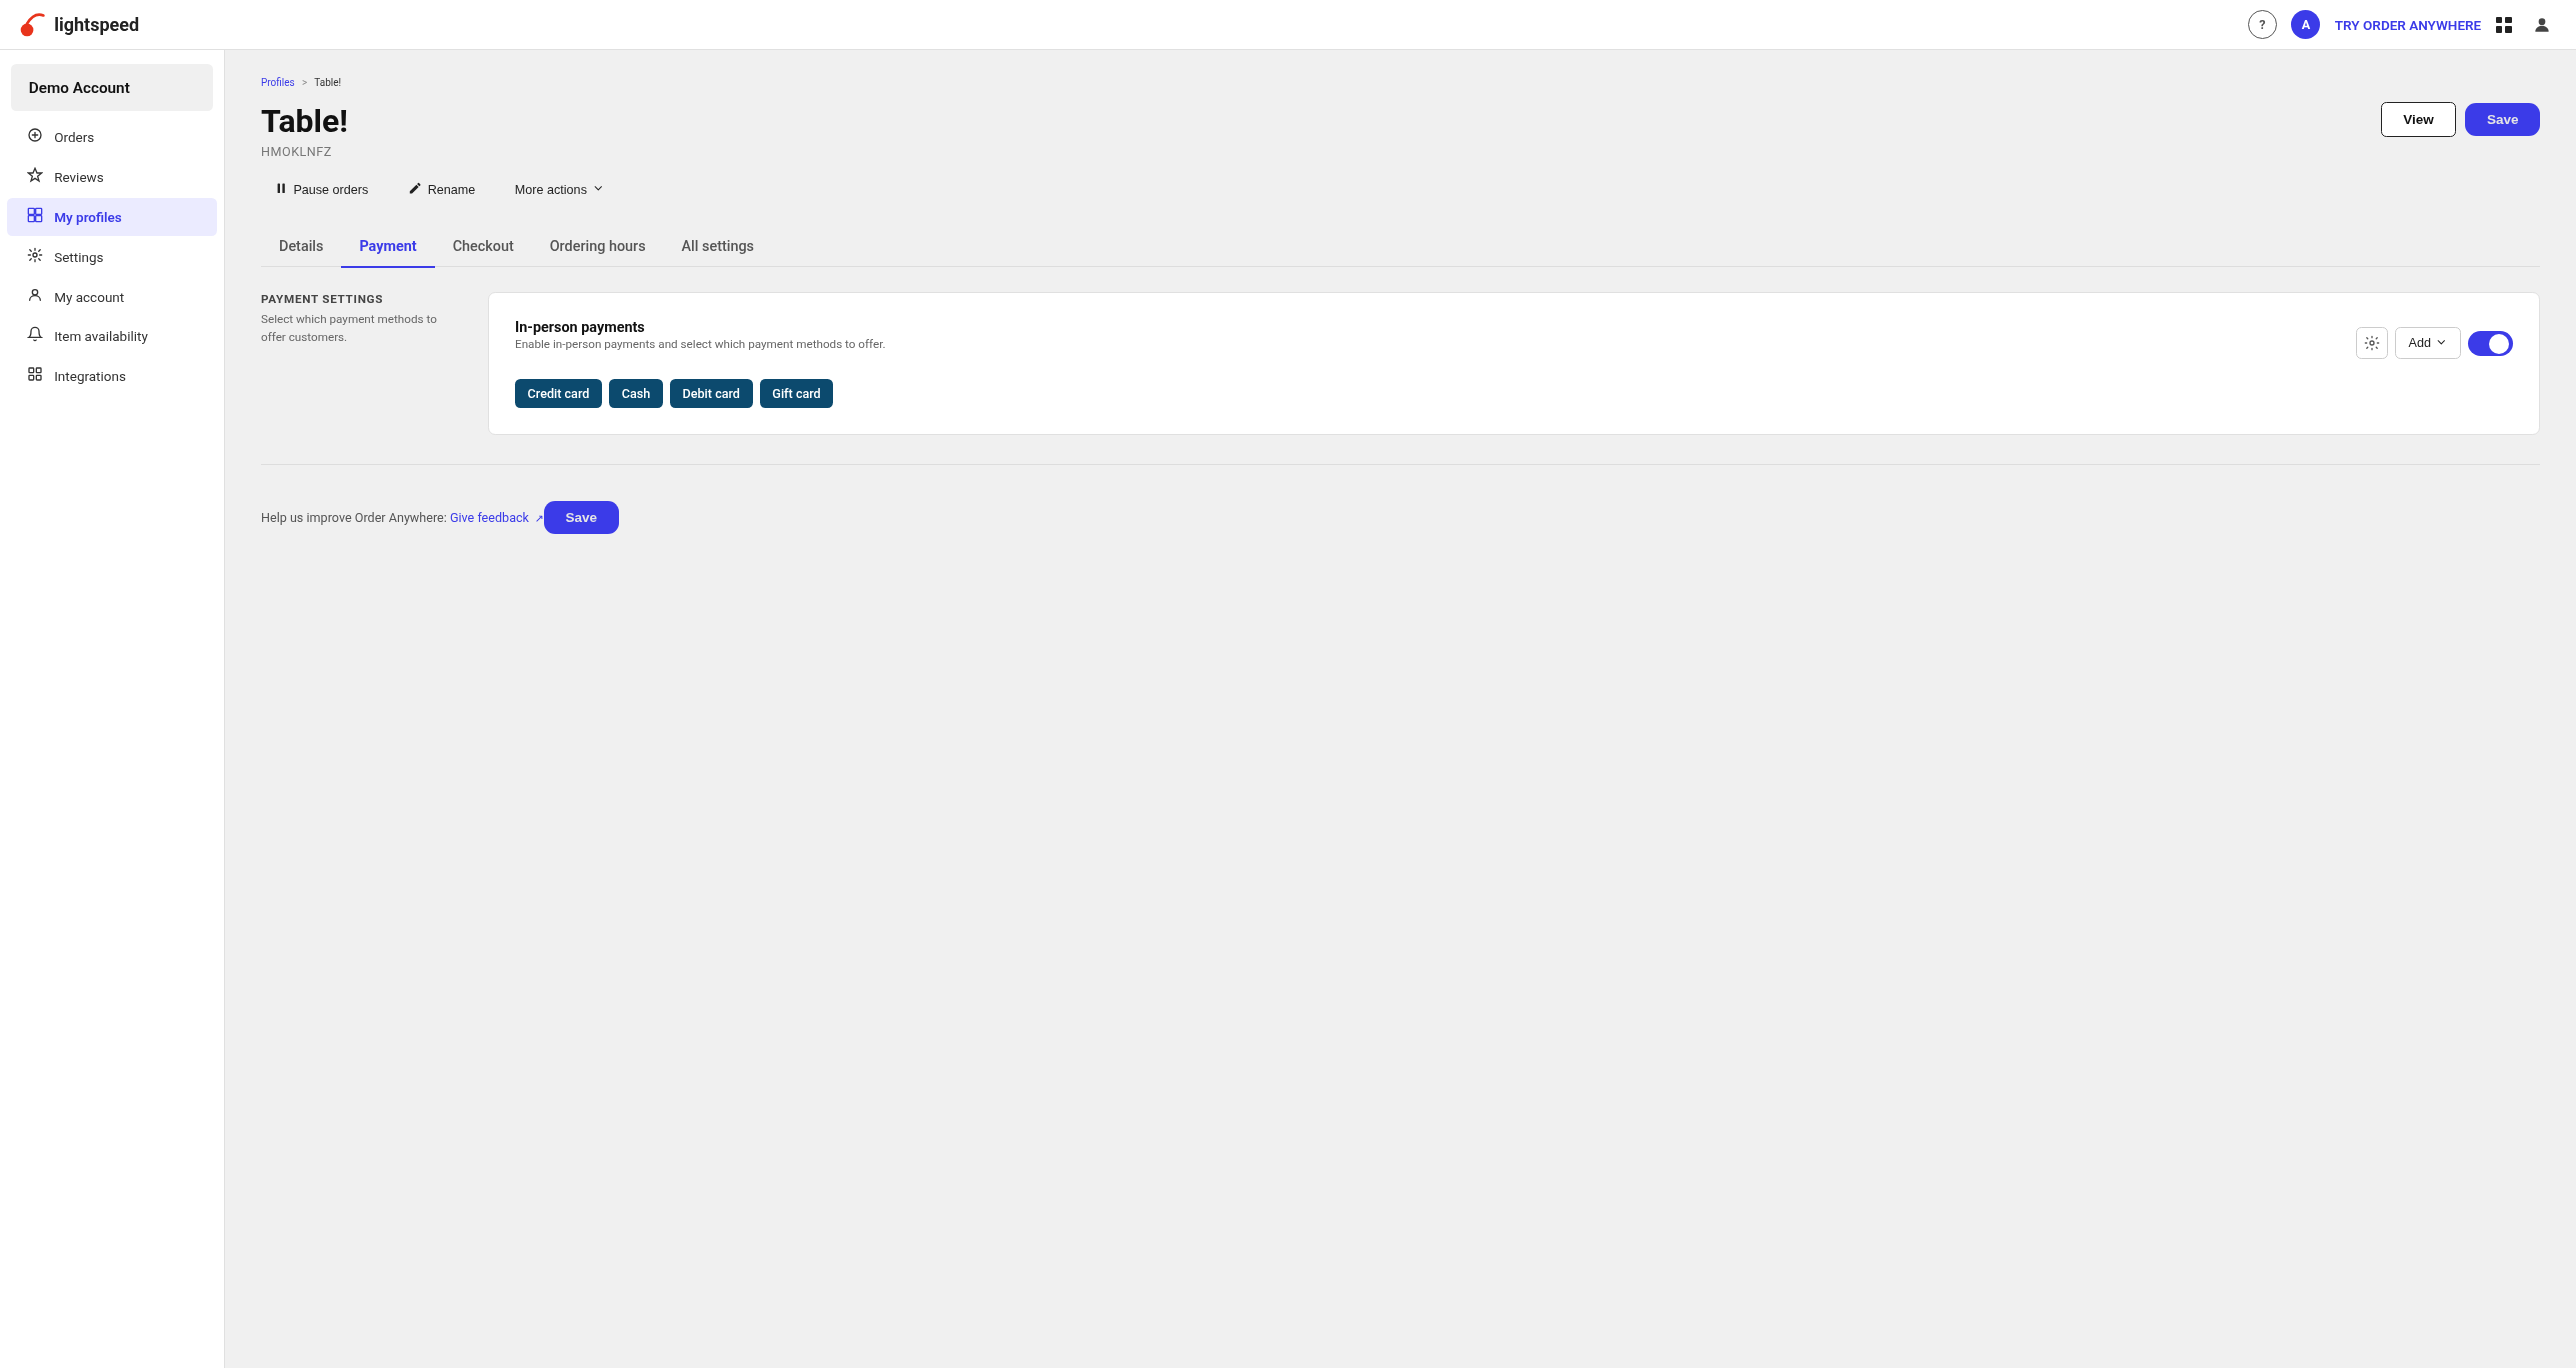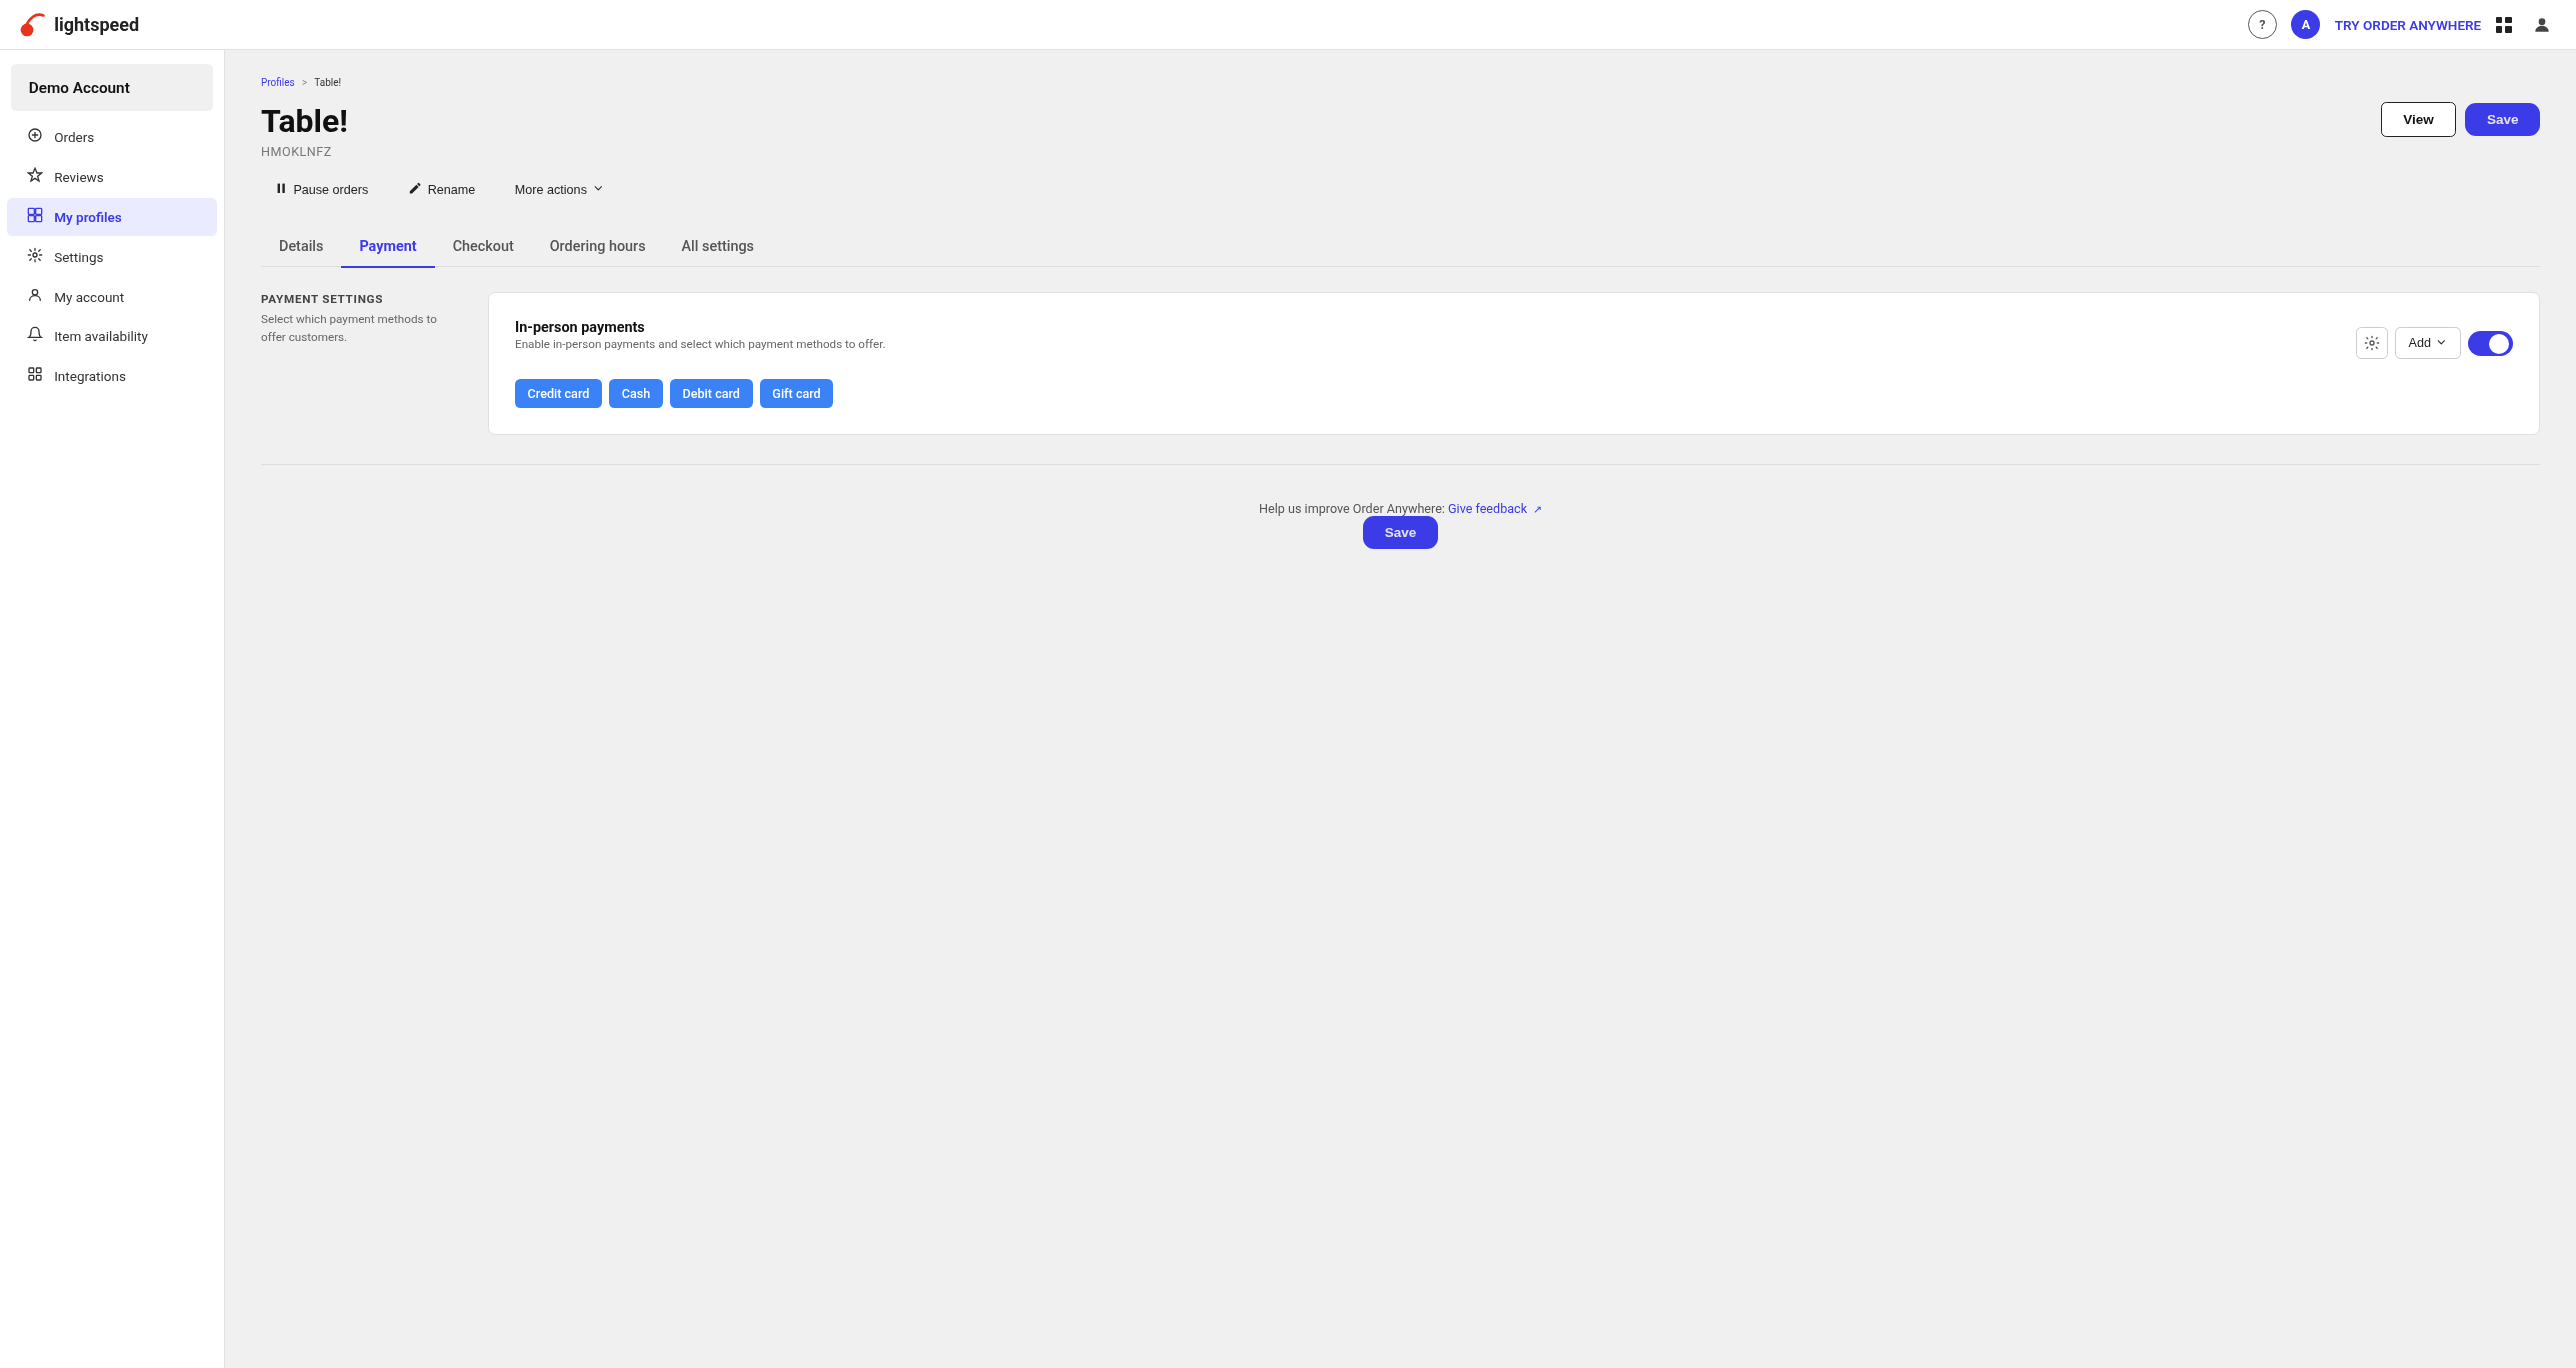--- a/index.html
+++ b/index.html
@@ -324,43 +324,42 @@
       transition: right 0.2s;
     }
     
     .payment-tags {
       display: flex;
       gap: 7.2px;
       flex-wrap: wrap;
       margin-top: 10.8px;
     }
     .payment-tag {
-      background: #3b82f6;
+      background: #0c4a6e;
       color: #fff;
       border-radius: 5.4px;
       padding: 7.2px 12.6px;
       font-size: 12.6px;
       font-weight: 500;
       cursor: pointer;
     }
 
     
     .divider {
       border: none;
       border-top: 0.9px solid #ddd;
       margin: 18px 0 27px 0;
     }
 
     
     .page-footer {
       display: flex;
       align-items: center;
-      justify-content: center;
+      justify-content: flex-start;
       padding-top: 9px;
-      flex-direction: column;
     }
     .footer-help {
       font-size: 12.6px;
       color: #555;
     }
     .footer-help a {
       color: #3b3be8;
       text-decoration: none;
       cursor: pointer;
     }

